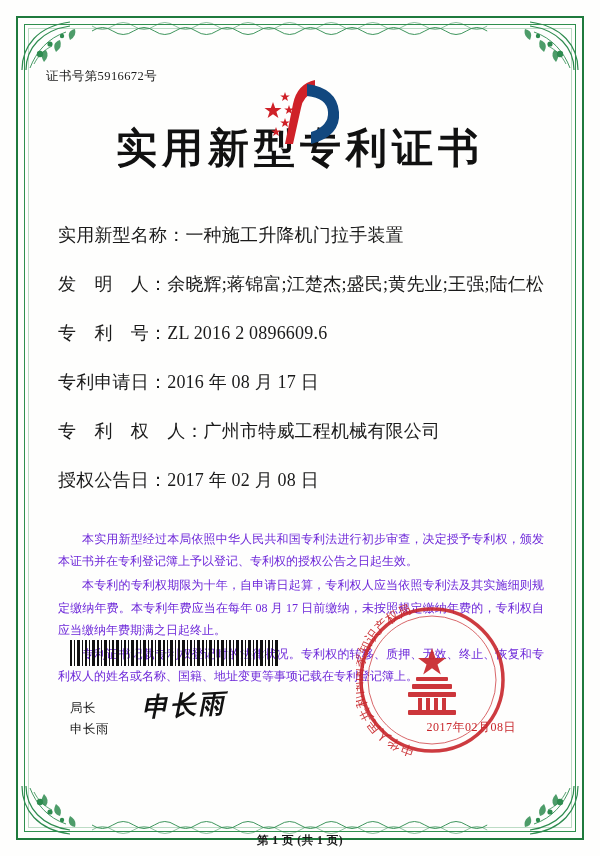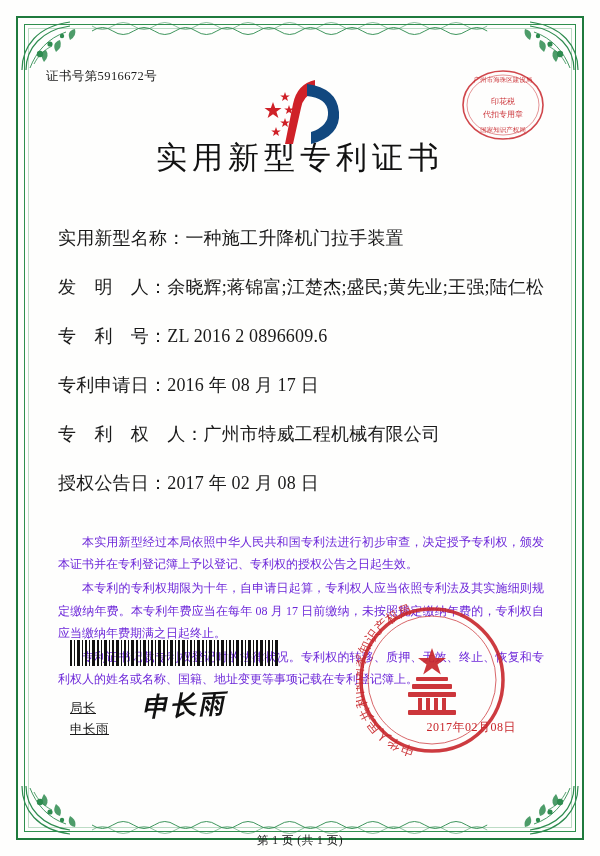--- a/index.html
+++ b/index.html
@@ -96,24 +96,24 @@
     right: 8px;
     top: 10px;
     width: 86px;
     height: 86px;
   }
   .stamp-top svg { display:block; width:100%; height:100%; }
 
   
   .main-title {
     text-align: center;
-    font-size: 31px;
-    font-weight: normal;
+    font-size: 41px;
+    font-weight: bold;
     letter-spacing: 5px;
-    margin-top: 52px;
+    margin-top: 36px;
     color: #111;
     font-family: "DejaVu Serif", serif;
   }
 
   
   .fields {
     margin-top: 46px;
     padding-left: 12px;
   }
   .field-row {
@@ -155,21 +155,20 @@
     height: 26px;
   }
   .barcode svg { display:block; width:100%; height:100%; }
 
   
   .sign-block {
     position: absolute;
     left: 24px;
     bottom: 74px;
     width: 230px;
-    text-decoration: underline;
   }
   .sign-label {
     font-size: 12.5px;
     line-height: 1.7;
     letter-spacing: 0.5px;
   }
   .signature-script {
     position: absolute;
     left: 72px;
     top: -10px;
@@ -203,20 +202,21 @@
 
   
   .footer {
     position: absolute;
     left: 0; right: 0;
     bottom: 8px;
     text-align: center;
     font-size: 11.5px;
     color: #1a1a1a;
     letter-spacing: 0.5px;
+    font-weight: bold;
   }
 </style>
 </head>
 <body>
 
 <div class="certificate">
 
   <div class="border-outer"></div>
   <div class="border-inner"></div>
   <div class="border-hair"></div>
@@ -300,30 +300,20 @@
         <g fill="#cf2128">
           <polygon points="28,28 30.2,34 36.5,34 31.4,37.8 33.4,44 28,40.2 22.6,44 24.6,37.8 19.5,34 25.8,34"></polygon>
           <polygon points="40,18 41.2,21.4 44.8,21.4 41.9,23.6 43,27 40,24.9 37,27 38.1,23.6 35.2,21.4 38.8,21.4"></polygon>
           <polygon points="44,31 45.2,34.4 48.8,34.4 45.9,36.6 47,40 44,37.9 41,40 42.1,36.6 39.2,34.4 42.8,34.4"></polygon>
           <polygon points="40,44 41.2,47.4 44.8,47.4 41.9,49.6 43,53 40,50.9 37,53 38.1,49.6 35.2,47.4 38.8,47.4"></polygon>
           <polygon points="31,53 32.2,56.4 35.8,56.4 32.9,58.6 34,62 31,59.9 28,62 29.1,58.6 26.2,56.4 29.8,56.4"></polygon>
         </g>
       </svg>
     </div>
 
-    <div class="stamp-top">
-      <svg viewBox="0 0 86 86">
-        <ellipse cx="43" cy="43" rx="40" ry="34" fill="none" stroke="#c8262b" stroke-width="1.6" opacity="0.85"></ellipse>
-        <ellipse cx="43" cy="43" rx="36" ry="30" fill="none" stroke="#c8262b" stroke-width="0.7" opacity="0.7"></ellipse>
-        <text x="43" y="20" text-anchor="middle" font-size="6.5" fill="#c8262b" font-family="DejaVu Sans, sans-serif" opacity="0.9">广州市海珠区建设局</text>
-        <text x="43" y="42" text-anchor="middle" font-size="8" fill="#c8262b" font-family="DejaVu Sans, sans-serif" opacity="0.95">印花税</text>
-        <text x="43" y="55" text-anchor="middle" font-size="8" fill="#c8262b" font-family="DejaVu Sans, sans-serif" opacity="0.95">代扣专用章</text>
-        <text x="43" y="70" text-anchor="middle" font-size="6.5" fill="#c8262b" font-family="DejaVu Sans, sans-serif" opacity="0.9">国家知识产权局</text>
-      </svg>
-    </div>
 
     <div class="cert-no">
       <span>证书号第</span><span>5916672</span><span>号</span>
     </div>
 
     <div class="main-title">实用新型专利证书</div>
 
     <div class="fields">
       <div class="field-row">
         <span class="field-label">实用新型名称：</span><span class="field-value">一种施工升降机门拉手装置</span>

